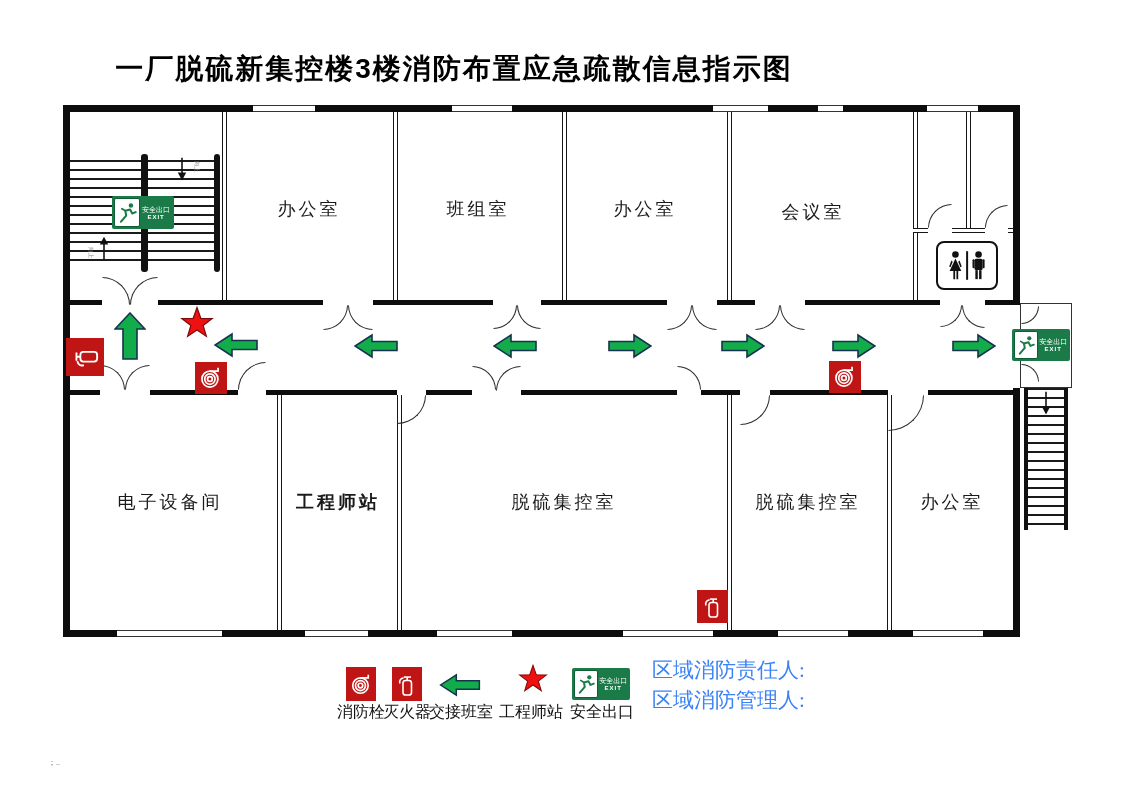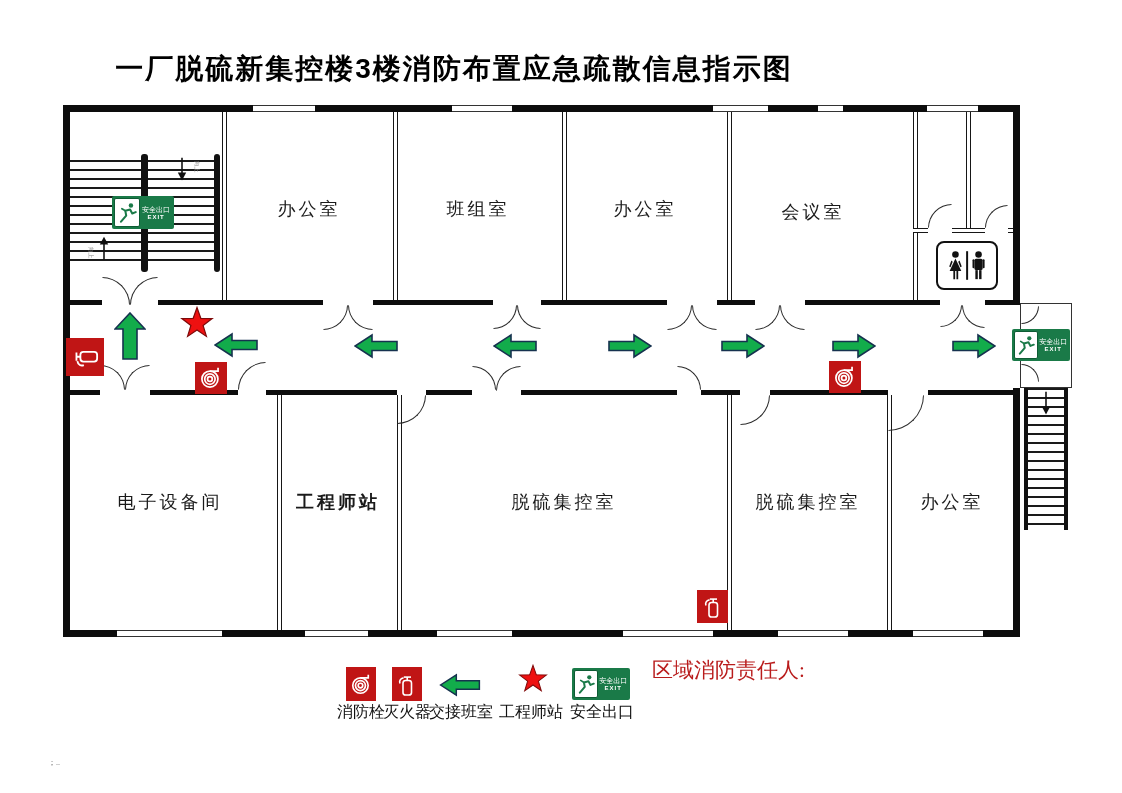--- a/index.html
+++ b/index.html
@@ -34,21 +34,21 @@
             align-items:center;justify-content:center;border:1px solid #0e5c34;box-sizing:border-box;}
   .exit-text{flex:1;text-align:center;color:#fff;line-height:1;
              font-family:"Liberation Sans","DejaVu Sans",sans-serif;}
   .exit-text .cn{font-size:7px;display:block;letter-spacing:0;}
   .exit-text .en{font-size:6px;display:block;font-weight:700;letter-spacing:1px;margin-top:1px;}
   .tinylabel{position:absolute;font-size:6px;color:#8a8a8a;transform:rotate(90deg);}
   .vestibule{position:absolute;box-sizing:border-box;border:1.2px solid #333;background:#fff;}
   .notice{position:absolute;left:63px;top:650px;line-height:28px;font-size:22px;color:#111;}
   .notice .head{color:#ff0000;}
   .legend-label{position:absolute;transform:translateX(-50%);font-size:16px;color:#111;white-space:nowrap;}
-  .contacts{position:absolute;left:652px;top:655px;font-size:21px;color:#b91c1c;line-height:30px;}
+  .contacts{position:absolute;left:652px;top:655px;font-size:21px;color:#3b82f6;line-height:30px;}
   .footnote{position:absolute;left:48px;top:757px;font-size:8px;color:#666;}
   svg{display:block;}
 </style>
 </head>
 <body>
 
 <div class="page">
 
   <svg width="0" height="0" style="position:absolute">
     <defs>
@@ -294,17 +294,18 @@
     </div>
   </div>
   <span class="legend-label" style="left:361px;top:702px;">消防栓</span>
   <span class="legend-label" style="left:407px;top:702px;">灭火器</span>
   <span class="legend-label" style="left:461px;top:702px;">交接班室</span>
   <span class="legend-label" style="left:531px;top:702px;">工程师站</span>
   <span class="legend-label" style="left:602px;top:702px;">安全出口</span>
 
   <div class="contacts">
     <div>区域消防责任人:</div>
+    <div>区域消防管理人:</div>
   </div>
 
   <div class="footnote">；..</div>
 
 </div>
 
 </body></html>

